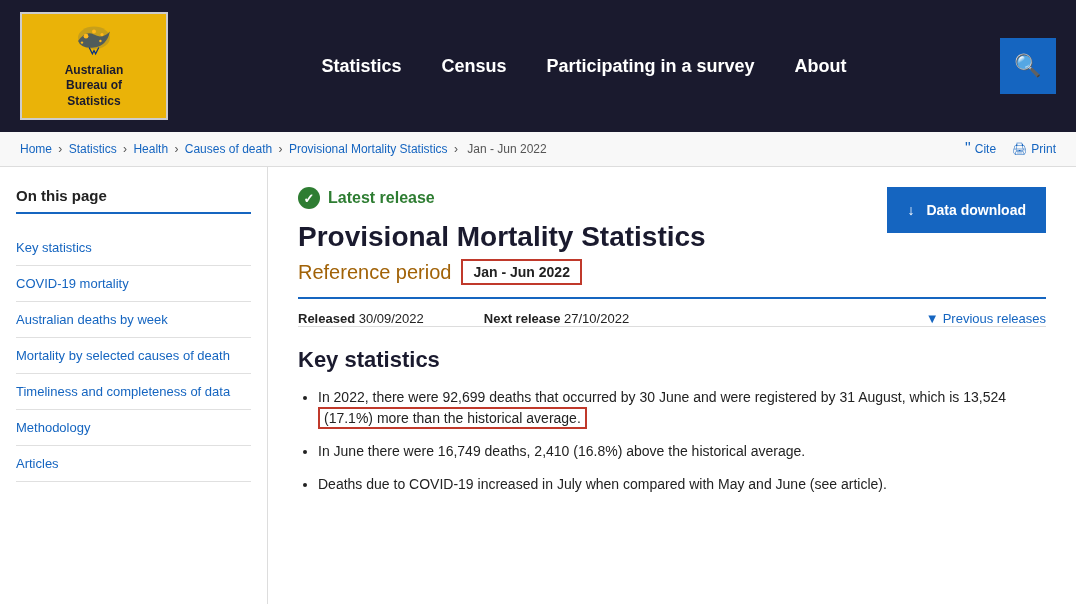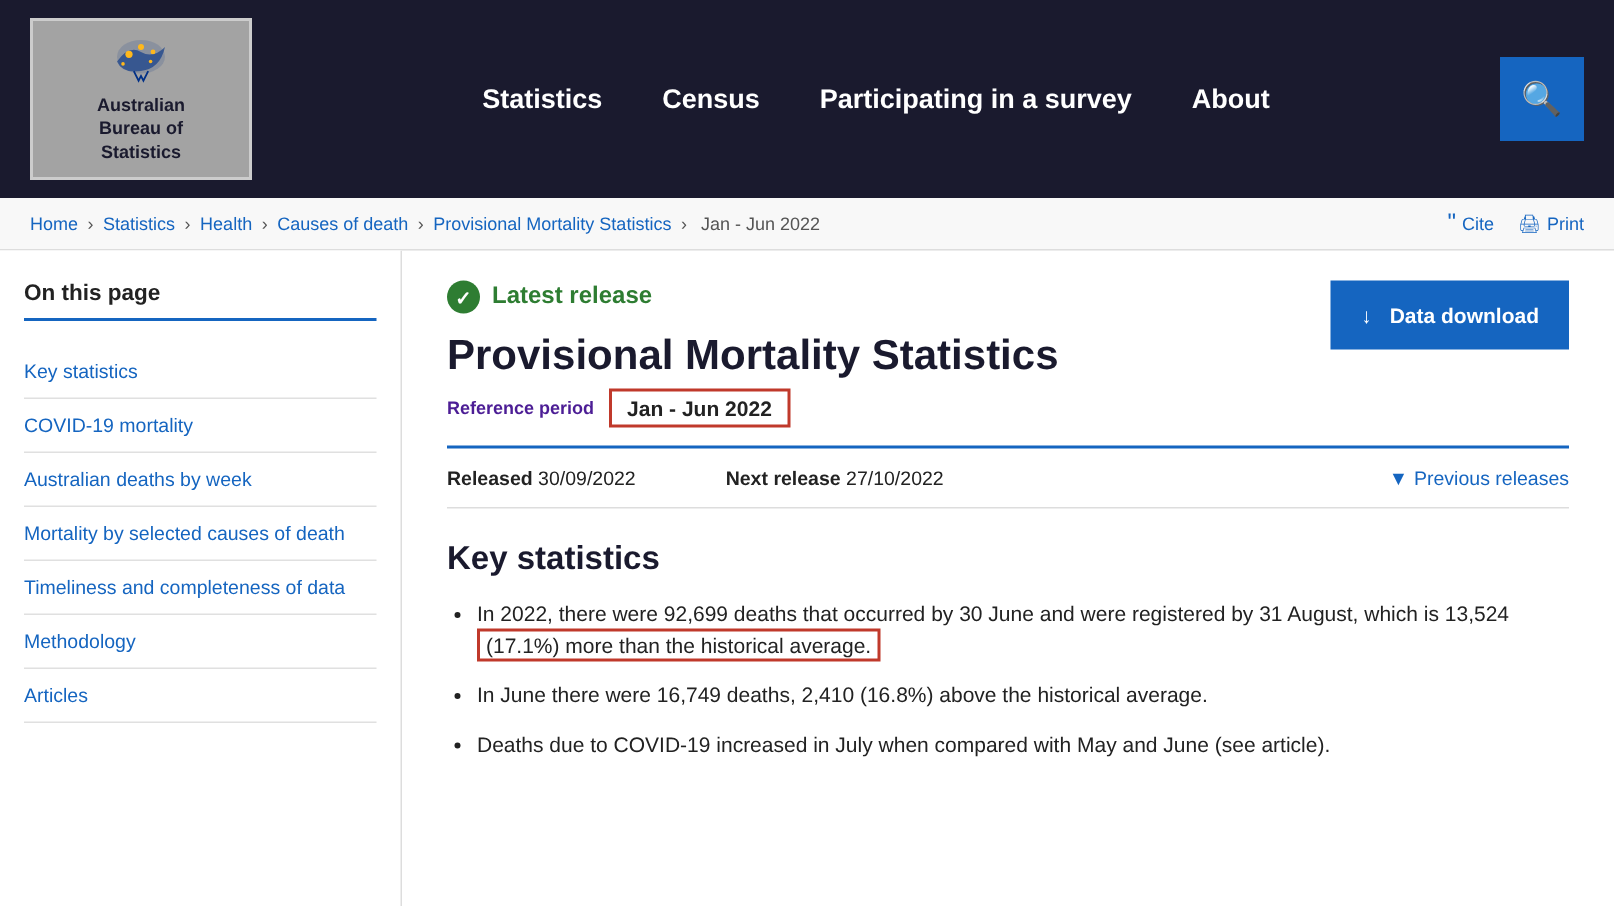--- a/index.html
+++ b/index.html
@@ -7,21 +7,21 @@
 
     
     .header {
       background: #1a1a2e;
       display: flex;
       align-items: center;
       padding: 0 20px;
       height: 132px;
     }
     .logo-box {
-      background: #a3a3a3;
+      background: #eab308;
       border: 2px solid #ccc;
       width: 148px;
       height: 108px;
       display: flex;
       flex-direction: column;
       align-items: center;
       justify-content: center;
       flex-shrink: 0;
     }
     .logo-emblem {
@@ -167,37 +167,36 @@
     }
     .ref-period-row {
       display: flex;
       align-items: center;
       gap: 10px;
       margin-bottom: 12px;
       padding-bottom: 12px;
       border-bottom: 2px solid #1565c0;
     }
     .ref-label {
-      font-weight: bold;
-      font-size: 12px;
-      color: #4c1d95;
+      font-weight: normal;
+      font-size: 20px;
+      color: #a16207;
     }
     .ref-value {
       border: 2px solid #c0392b;
       padding: 3px 10px;
       font-size: 14px;
       color: #222;
       font-weight: bold;
     }
     .meta-row {
       display: flex;
       gap: 60px;
       align-items: center;
       margin-bottom: 20px;
-      padding-bottom: 12px;
       border-bottom: 1px solid #ddd;
     }
     .meta-item { font-size: 13px; color: #222; }
     .meta-item strong { font-weight: bold; }
     .prev-releases {
       color: #1565c0;
       font-size: 13px;
       cursor: pointer;
       display: flex;
       align-items: center;

